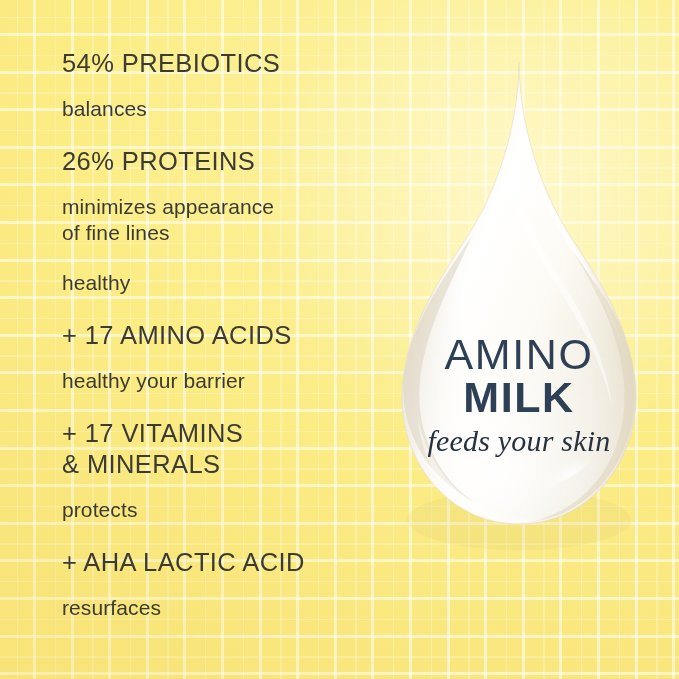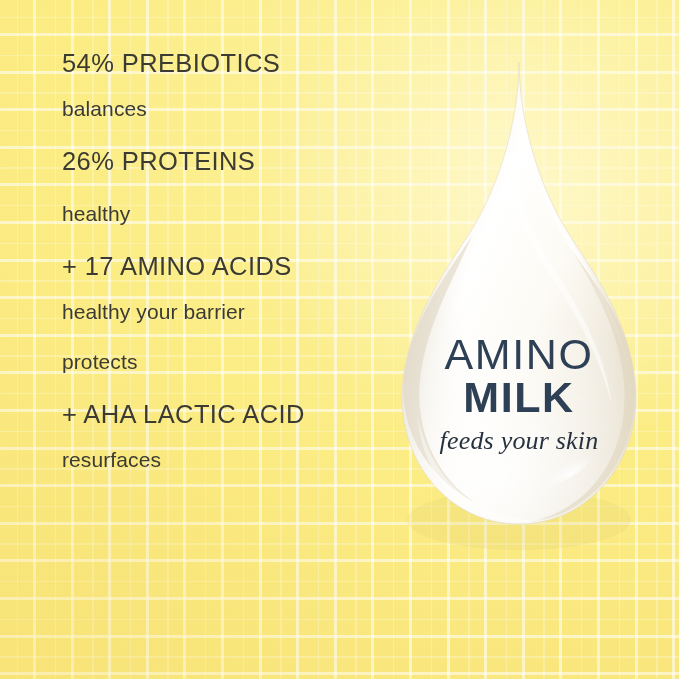--- a/index.html
+++ b/index.html
@@ -131,21 +131,21 @@
   #brand-goat { top: 273px; }
   #brand-milk { top: 316px; font-weight: bold; }
   #brand-tagline {
     position: absolute;
     top: 368px;
     width: 100%;
     text-align: center;
     color: #26323f;
     font-family: "Liberation Serif", serif;
     font-style: italic;
-    font-size: 26px;
+    font-size: 30px;
     line-height: 30px;
     letter-spacing: 0.2px;
   }
 </style>
 </head>
 <body>
 
 <div id="canvas">
 
   <div id="bg-base"></div>
@@ -155,32 +155,36 @@
 
   <div id="ingredient-list">
 
     <div class="ing-item">
       <div class="ing-head">54% PREBIOTICS</div>
       <div class="ing-sub">balances</div>
     </div>
 
     <div class="ing-item">
       <div class="ing-head">26% PROTEINS</div>
+      <div class="ing-sub">minimizes appearance
+of fine lines</div>
     </div>
 
     <div class="ing-item">
       <div class="ing-sub">healthy</div>
     </div>
 
     <div class="ing-item">
       <div class="ing-head">+ 17 AMINO ACIDS</div>
       <div class="ing-sub">healthy your barrier</div>
     </div>
 
     <div class="ing-item">
+      <div class="ing-head">+ 17 VITAMINS
+&amp; MINERALS</div>
       <div class="ing-sub">protects</div>
     </div>
 
     <div class="ing-item">
       <div class="ing-head">+ AHA LACTIC ACID</div>
       <div class="ing-sub">resurfaces</div>
     </div>
 
   </div>
 

